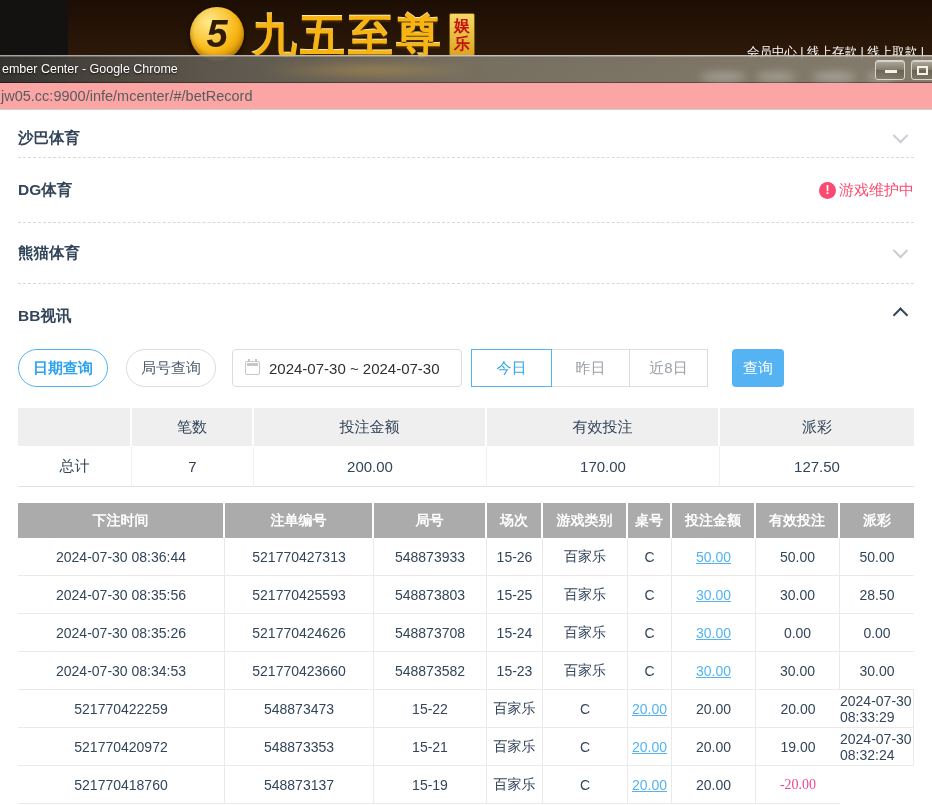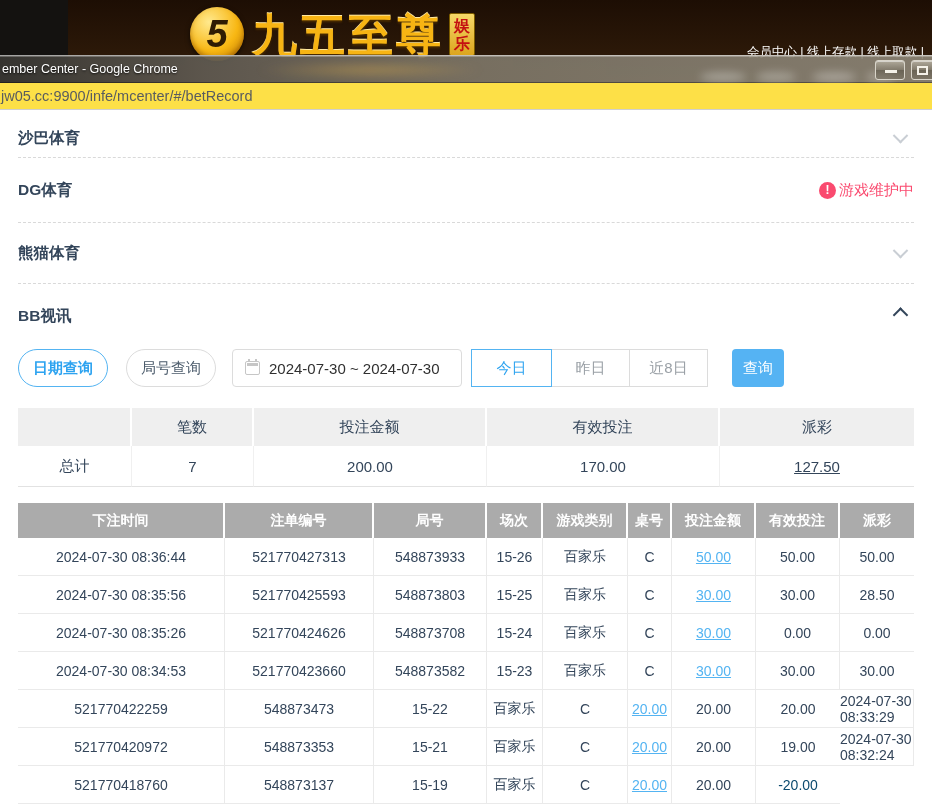--- a/index.html
+++ b/index.html
@@ -40,21 +40,21 @@
   .blob-w4 { left:866px; top:16px; width:30px; height:10px; background:rgba(255,255,255,.26); }
   .title-text { position:absolute; left:2px; top:6px; color:#fff; font-size:12.5px;
     text-shadow:0 1px 2px rgba(0,0,0,.85); white-space:nowrap; }
   .win-btn { position:absolute; top:4px; height:20px; width:30px; border:1px solid #d9d5ca; border-radius:3px;
     background:linear-gradient(180deg, rgba(200,195,180,.65) 0%, rgba(130,123,108,.65) 48%, rgba(96,90,76,.7) 52%, rgba(120,113,98,.7) 100%);
     box-shadow:inset 0 1px 0 rgba(255,255,255,.5); cursor:pointer; }
   .btn-min { right:27px; } .btn-max { right:-9px; }
   .btn-min .glyph { position:absolute; left:9px; top:9px; width:12px; height:3px; background:#f4f1e8; }
   .btn-max .glyph { position:absolute; left:5px; top:5px; width:11px; height:9px; border:2px solid #f4f1e8; }
 
-  .urlbar { height:27px; background:#fde047; border-bottom:1px solid #cfcfcf; display:flex; align-items:center; }
+  .urlbar { height:27px; background:#fca5a5; border-bottom:1px solid #cfcfcf; display:flex; align-items:center; }
   .url-text { font-size:14.5px; color:#595c5f; padding-left:1px; white-space:nowrap; }
 
   
   .page { background:#fff; height:694px; padding:16px 18px; overflow:hidden; }
 
   .section-row { display:flex; align-items:center; justify-content:space-between;
     border-bottom:1px dashed #d9d9d9; cursor:pointer; }
   .sec-0 { height:38px; margin-top:-6px; }
   .sec-1 { height:65px; }
   .sec-2 { height:61px; }
@@ -88,32 +88,32 @@
   .search-btn { margin-left:24px; width:52px; height:38px; background:#55b3f3; color:#fff; font-size:15px;
     border:none; border-radius:4px; cursor:pointer; }
 
   
   .summary { display:grid; grid-template-columns:114px 122px 233px 233px 1fr; margin-bottom:16px; }
   .s-head { background:#efefef; height:38px; display:flex; align-items:center; justify-content:center;
     font-size:15px; color:#33455a; border-right:2px solid #fff; }
   .s-head.last { border-right:none; }
   .s-cell { background:#fff; height:41px; display:flex; align-items:center; justify-content:center;
     font-size:15px; color:#33455a; border-bottom:1px solid #e2e2e2; border-right:1px solid #f0f0f0; }
-  .s-cell.last { border-right:none;text-decoration:underline; }
+  .s-cell.last { border-right:none; }
 
   
   .table { display:grid; grid-template-columns:207px 149px 113px 56px 85px 44px 84px 84px 1fr; }
   .t-head { background:#ababab; color:#fff; height:35px; display:flex; align-items:center; justify-content:center;
     font-size:14px; font-weight:bold; border-right:2px solid #fff; }
   .t-head.last { border-right:none; }
   .t-cell { background:#fff; height:38px; display:flex; align-items:center; justify-content:center;
     font-size:14px; color:#33455a; border-bottom:1px solid #eaeaea; border-right:1px solid #eaeaea; }
   .t-cell.last { border-right:none; }
   .bet-link { color:#54b4f2; text-decoration:underline; cursor:pointer; }
-  .neg { color:#0c4a6e; }
+  .neg { color:#ec4899;font-family:Liberation Serif, serif; }
 </style>
 </head>
 <body>
 
 <div class="site-header">
   <div class="brown-panel"></div>
   <div class="logo">
     <div class="logo-circle">5</div>
     <div class="logo-text">九五至尊</div>
     <div class="logo-badge">

